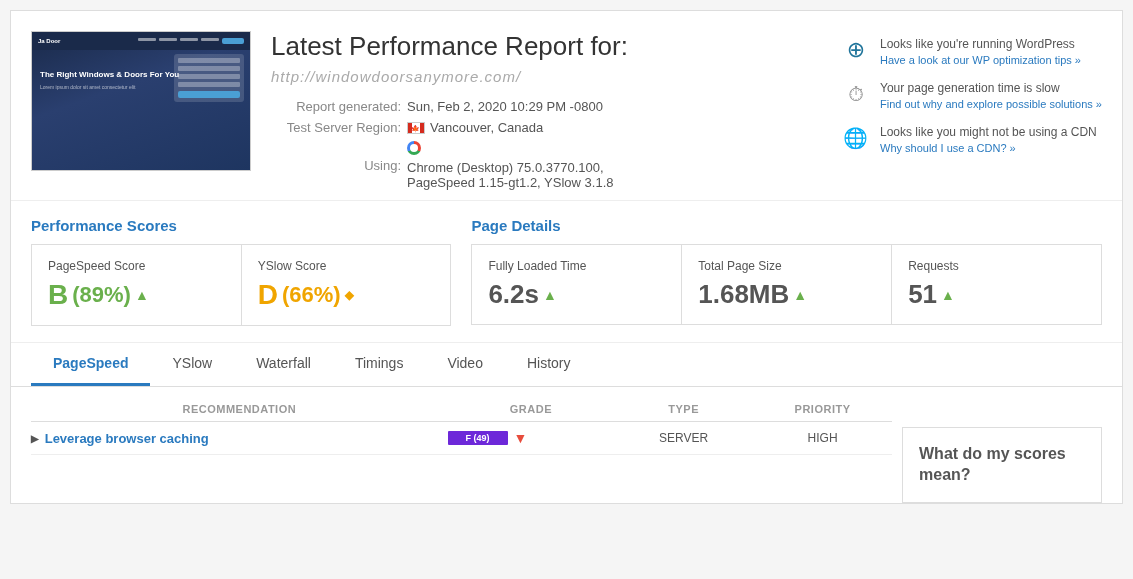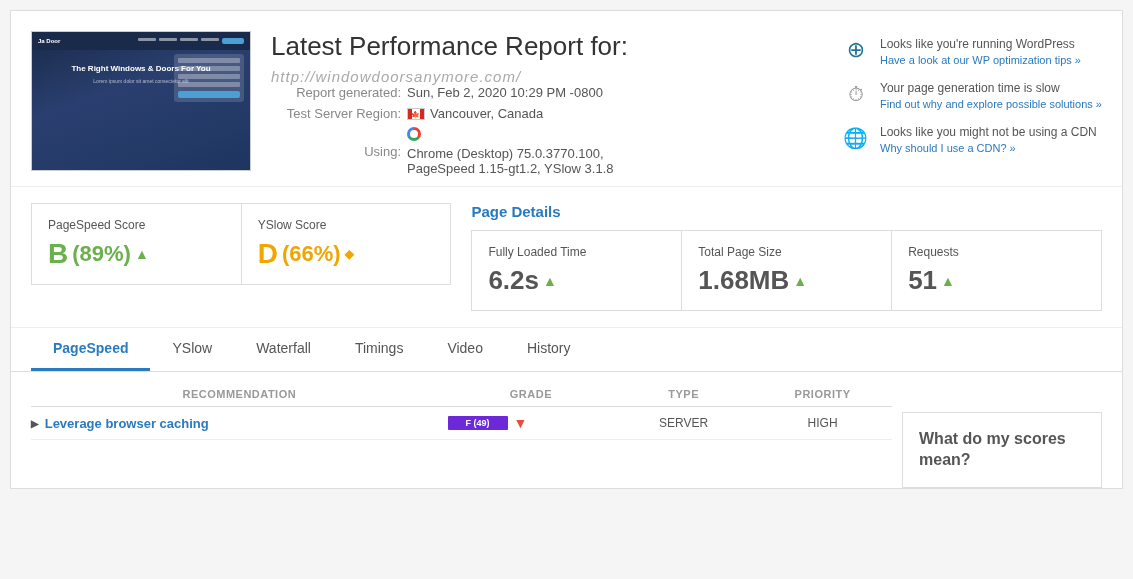--- a/index.html
+++ b/index.html
@@ -48,22 +48,21 @@
     .mock-header .nav-dots {
       display: flex; gap: 3px; margin-left: auto;
     }
     .mock-header .nav-dot {
       width: 18px; height: 3px; background: rgba(255,255,255,0.5); border-radius: 1px;
     }
     .mock-header .nav-btn {
       width: 22px; height: 6px; background: #4a9fd4; border-radius: 2px;
     }
     .screenshot-thumb .mock-hero {
-      padding: 14px 8px;
-      text-align: center;
+      padding: 20px 8px;
     }
     .mock-hero .hero-title {
       color: #fff;
       font-size: 8px;
       font-weight: bold;
       line-height: 1.3;
       margin-bottom: 4px;
     }
     .mock-hero .hero-sub {
       color: rgba(255,255,255,0.6);
@@ -96,20 +95,21 @@
     }
     .report-title {
       font-size: 26px;
       color: #333;
       font-weight: normal;
       margin-bottom: 6px;
     }
     .report-url {
       font-size: 15px;
       color: #aaa;
+      margin-bottom: 14px;
       font-style: italic;
       letter-spacing: 1px;
     }
     .report-meta {
       display: flex;
       flex-direction: column;
       gap: 6px;
     }
     .meta-row {
       display: flex;
@@ -423,20 +423,21 @@
           <span>Looks like you might not be using a CDN</span><br>
           <a class="tip-link" href="#">Why should I use a CDN? »</a>
         </div>
       </div>
     </div>
   </div>
 
   <div class="scores-section">
 
     <div class="performance-scores">
+      <div class="scores-title">Performance Scores</div>
       <div class="score-cards">
         <div class="score-card">
           <div class="score-card-label">PageSpeed Score</div>
           <div class="score-value score-b">
             <span>B</span>
             <span class="score-pct">(89%)</span>
             <span class="trend-up">▲</span>
           </div>
         </div>
         <div class="score-card">

